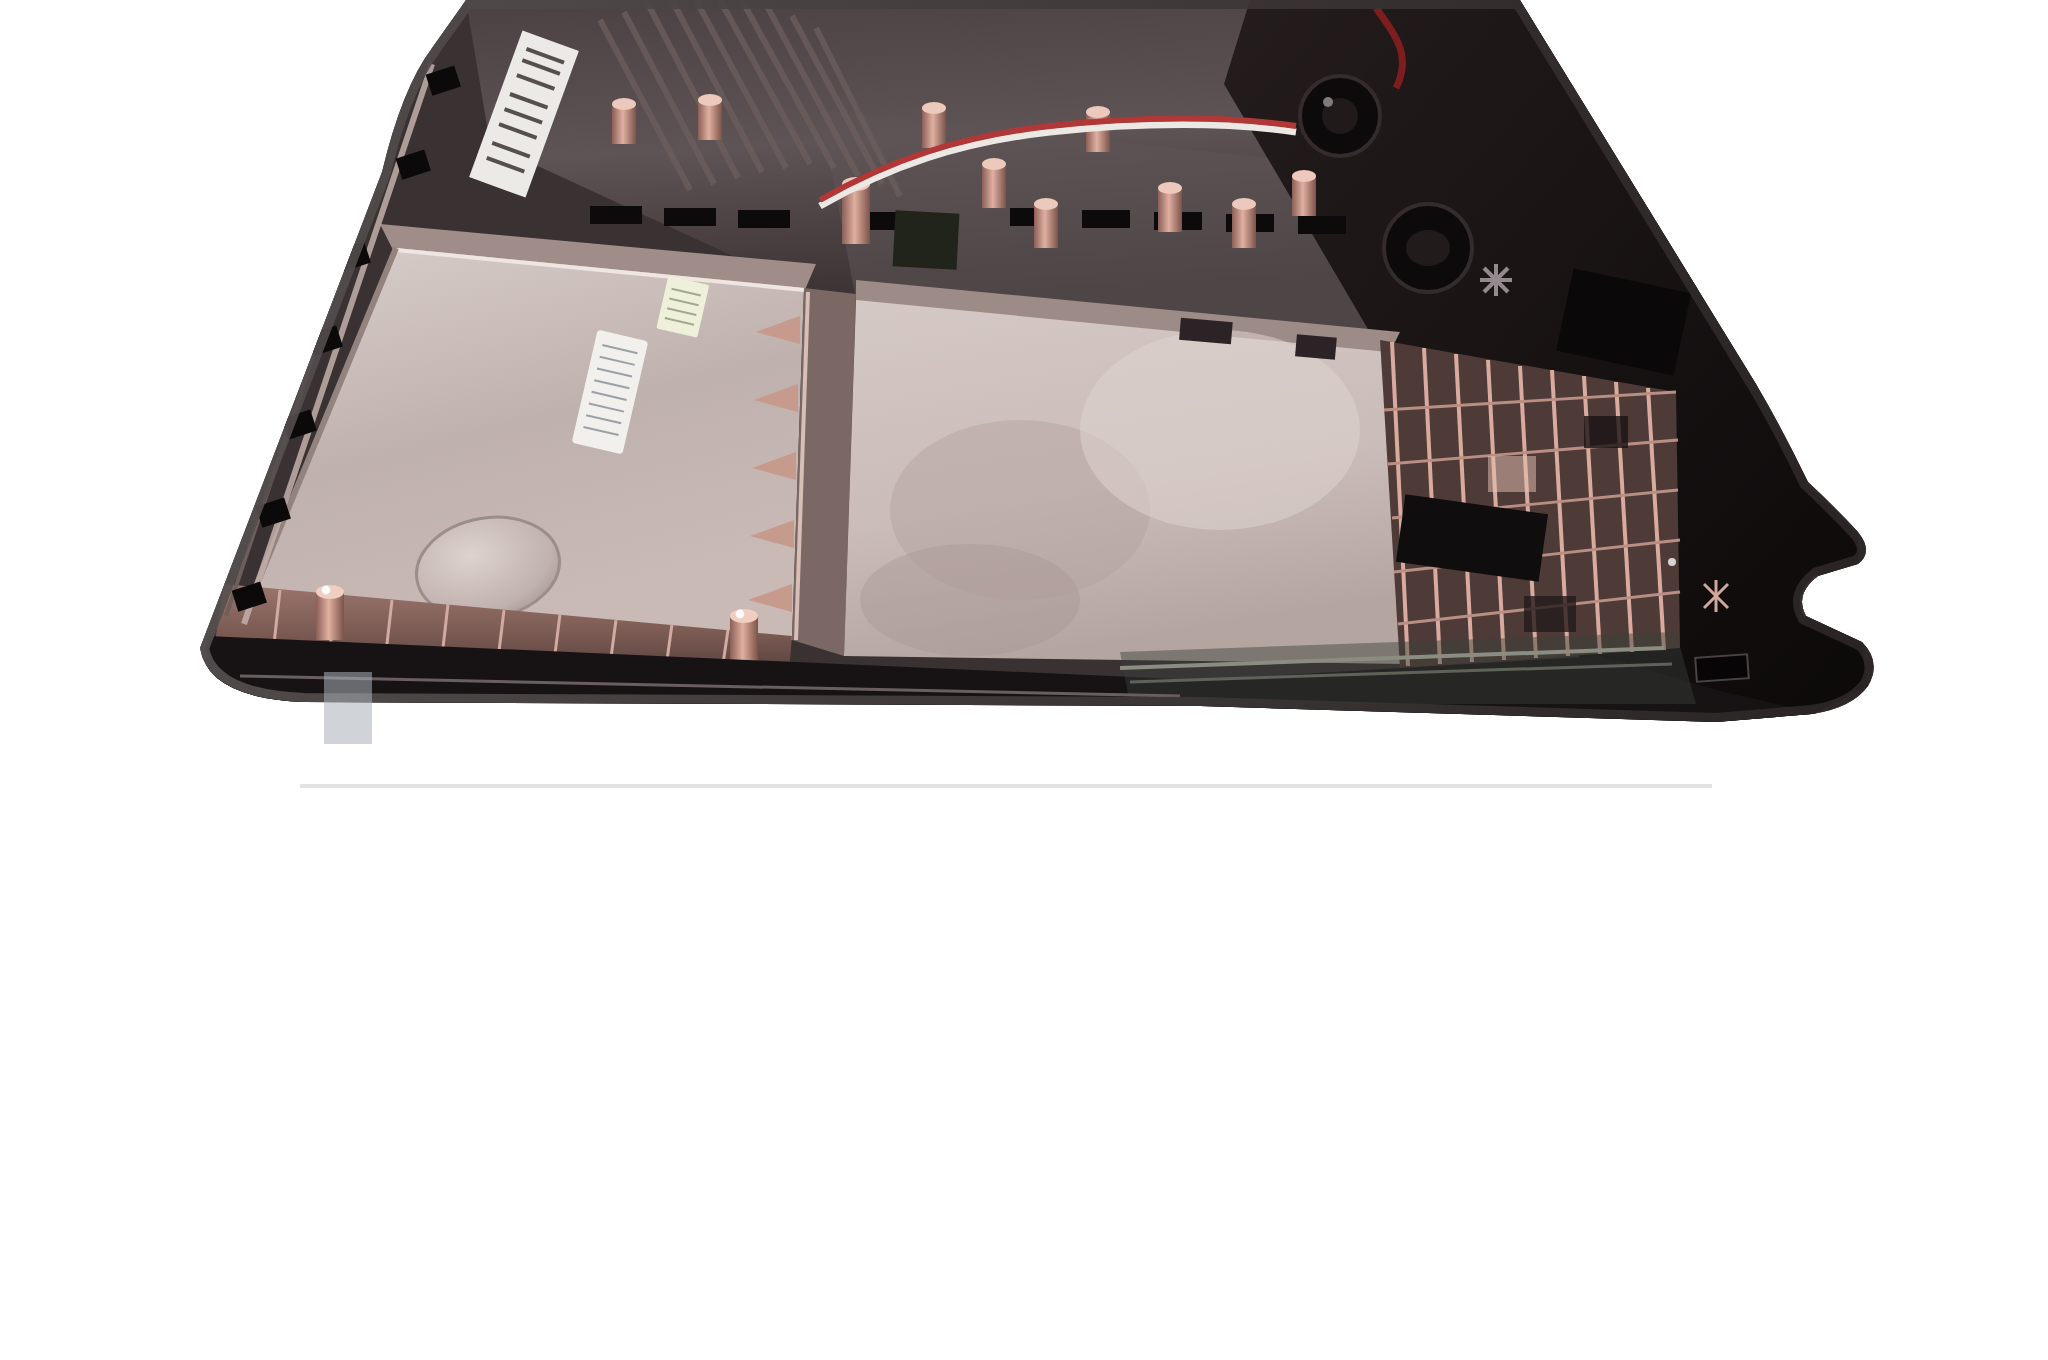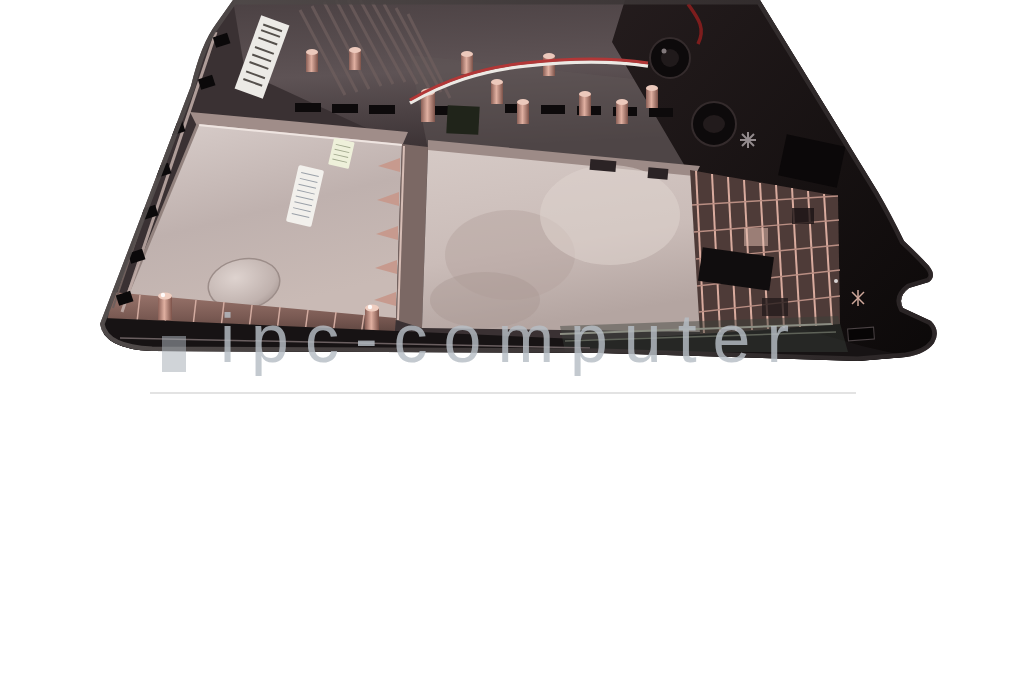--- a/index.html
+++ b/index.html
@@ -351,17 +351,16 @@
       </g>
 
       <path d="M233,0 L760,0 L878,192 Q891,214 904,241 Q917,253 929,266 Q937,276 929,282
                L909,288 Q897,297 903,308 L931,321 Q941,331 934,343 Q926,354 906,357
                L858,361 L600,353 L152,351 Q104,349 100,324 L191,86 Q201,44 216,24 Z" fill="none" stroke="url(#gRim)" stroke-width="9" opacity="0.9"></path>
     </g>
   </svg>
 
   <div class="watermark-layer">
     <span class="wm-bar"></span>
-    <span class="wm-text">ipc-computer</span>
     <span class="wm-underline"></span>
   </div>
 
 </div>
 
 </body></html>

